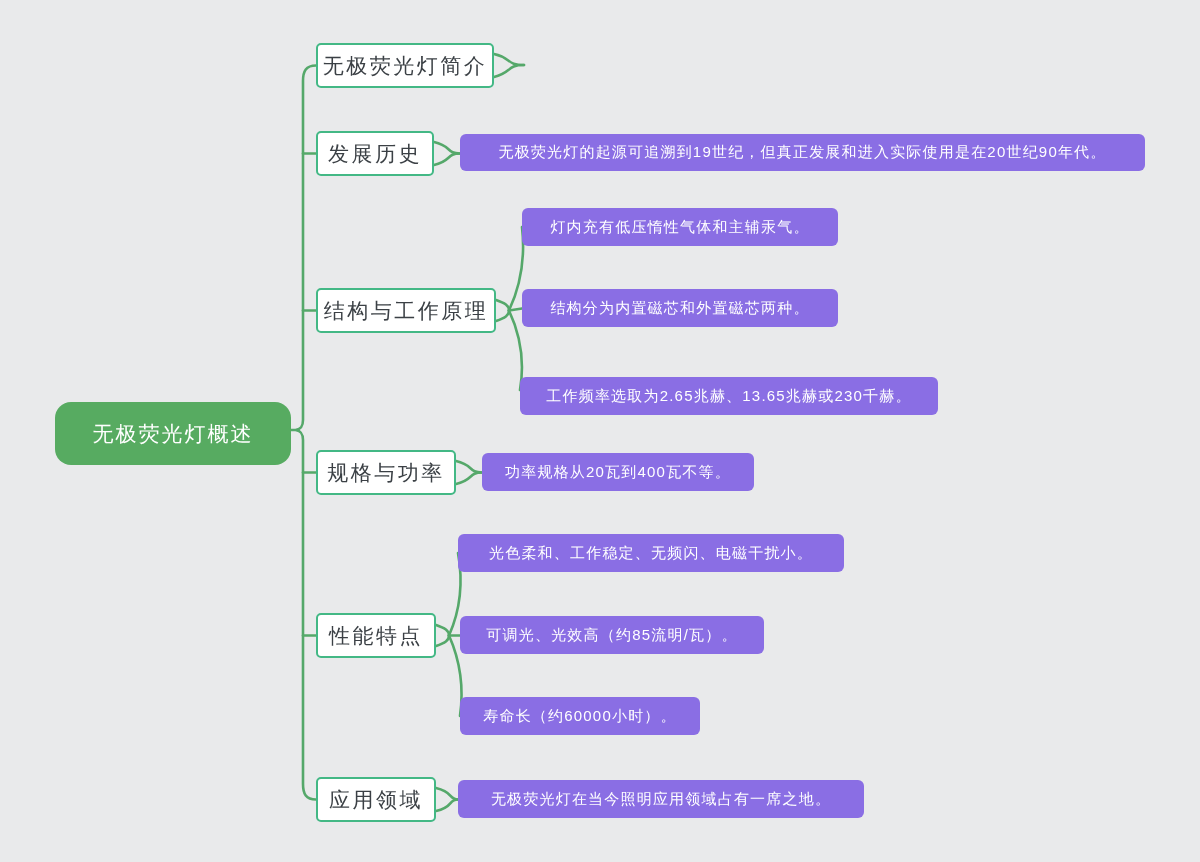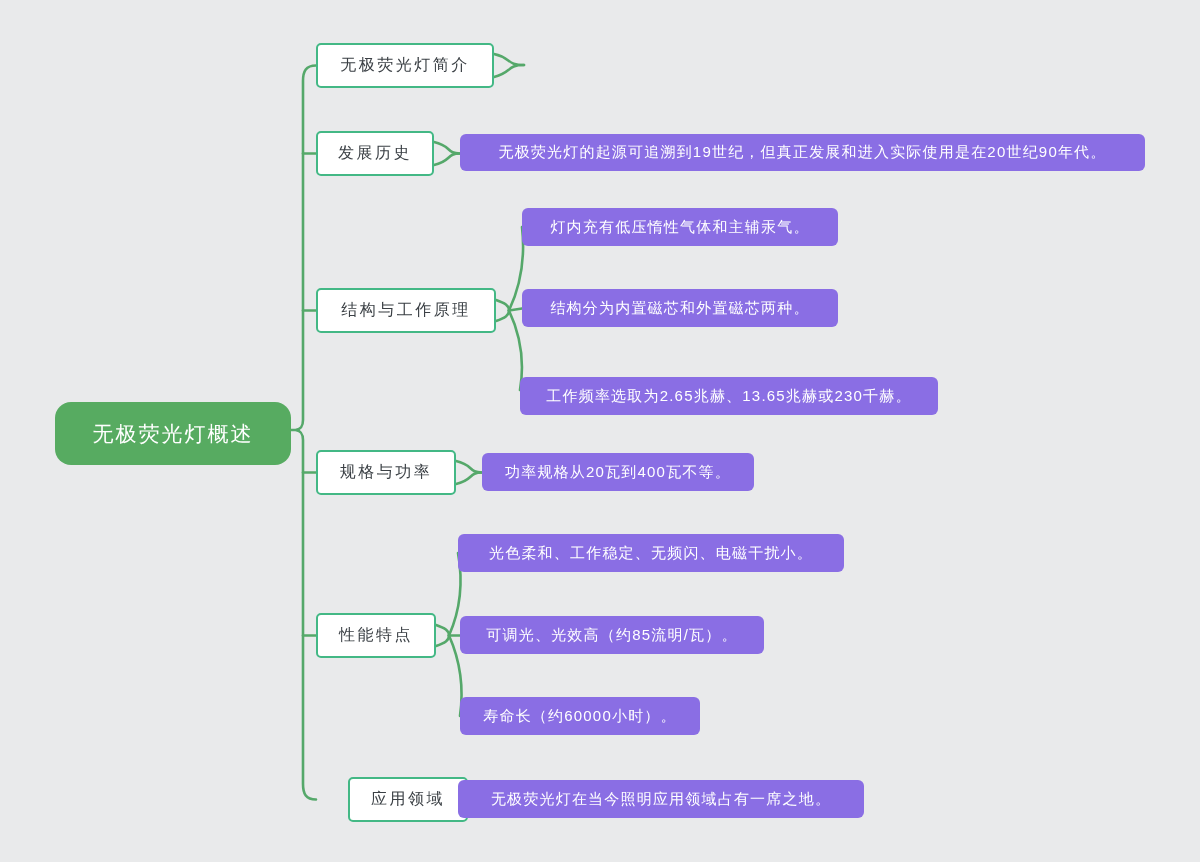--- a/index.html
+++ b/index.html
@@ -41,21 +41,21 @@
     color: var(--root-text, #FFFFFF);
     border-radius: 16px;
     font-size: 21px;
     letter-spacing: 2px;
   }
   .branch {
     background: #FFFFFF;
     border: 2.5px solid var(--branch-border, #43B885);
     border-radius: 5px;
     color: var(--branch-text, #3B4045);
-    font-size: 16px;
+    font-size: 21px;
     letter-spacing: 2.5px;
   }
   .leaf {
     background: var(--leaf-fill, #8A6EE4);
     color: var(--leaf-text, #FFFFFF);
     border-radius: 6px;
     font-size: 15px;
     letter-spacing: 1.2px;
   }
 </style>
@@ -110,16 +110,16 @@
   <div class="node leaf" style="left:520px; top:377px; width:418px; height:38px;">工作频率选取为2.65兆赫、13.65兆赫或230千赫。</div>
 
   <div class="node branch" style="left:316px; top:450px; width:140px; height:45px;">规格与功率</div>
   <div class="node leaf" style="left:482px; top:453px; width:272px; height:38px;">功率规格从20瓦到400瓦不等。</div>
 
   <div class="node branch" style="left:316px; top:613px; width:120px; height:45px;">性能特点</div>
   <div class="node leaf" style="left:458px; top:534px; width:386px; height:38px;">光色柔和、工作稳定、无频闪、电磁干扰小。</div>
   <div class="node leaf" style="left:460px; top:616px; width:304px; height:38px;">可调光、光效高（约85流明/瓦）。</div>
   <div class="node leaf" style="left:460px; top:697px; width:240px; height:38px;">寿命长（约60000小时）。</div>
 
-  <div class="node branch" style="left:316px; top:777px; width:120px; height:45px;margin-left:32px;">应用领域</div>
+  <div class="node branch" style="left:316px; top:777px; width:120px; height:45px;">应用领域</div>
   <div class="node leaf" style="left:458px; top:780px; width:406px; height:38px;">无极荧光灯在当今照明应用领域占有一席之地。</div>
 
 </div>
 
 </body></html>

